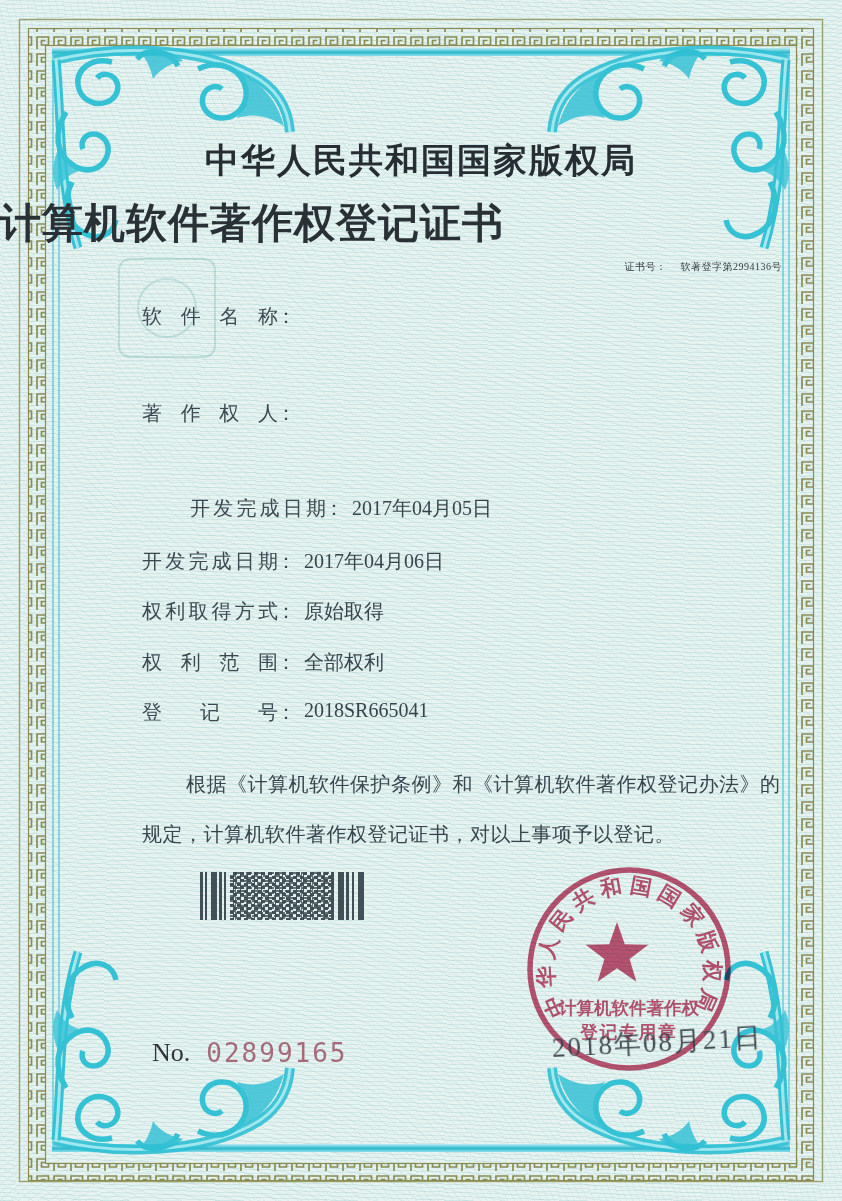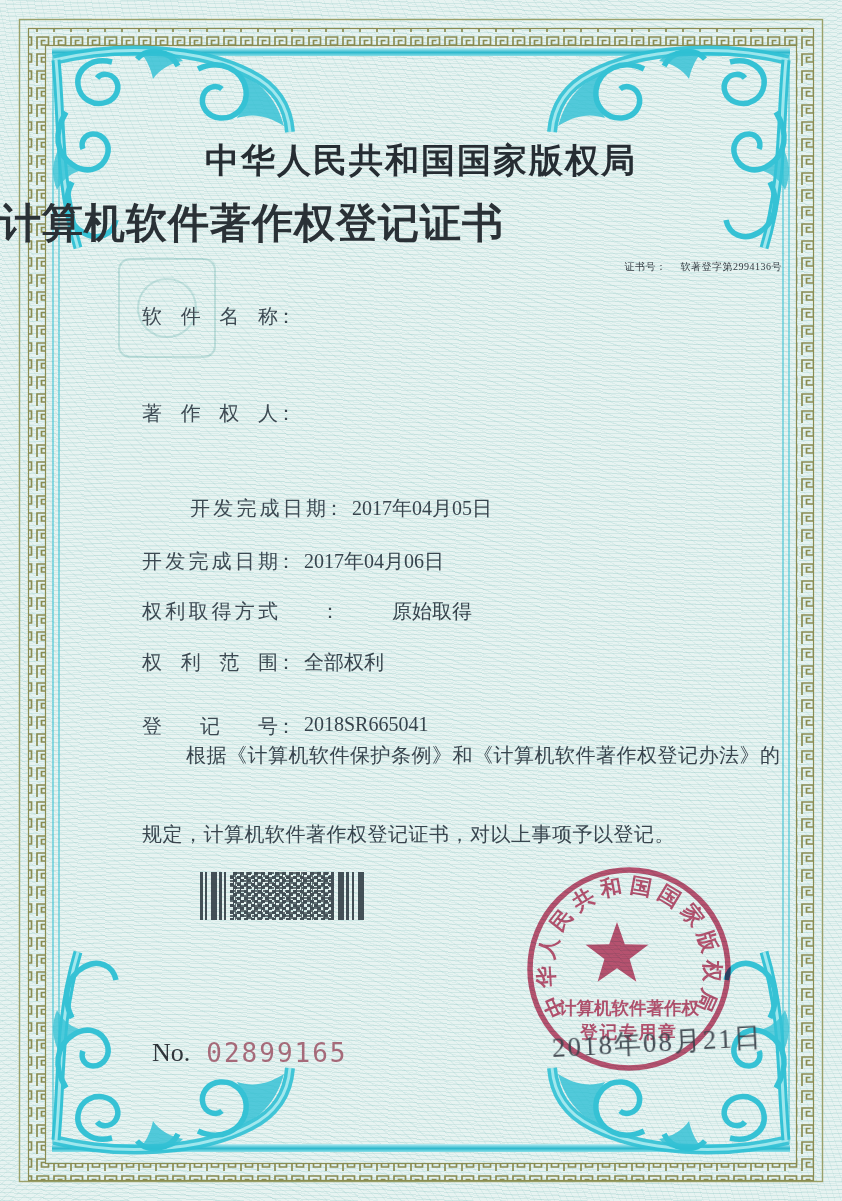--- a/index.html
+++ b/index.html
@@ -125,39 +125,39 @@
         <span class="colon">：</span>
       <span class="val">2017年04月05日</span>
     </div>
 
     <div class="row" style="top:548px;">
       <span class="lbl">开发完成日期</span>
         <span class="colon">：</span>
       <span class="val">2017年04月06日</span>
     </div>
 
-    <div class="row" style="top:598px;gap:44px;">
+    <div class="row" style="top:598px;">
       <span class="lbl">权利取得方式</span>
         <span class="colon">：</span>
       <span class="val">原始取得</span>
     </div>
 
     <div class="row" style="top:649px;">
       <span class="lbl">权利范围</span>
         <span class="colon">：</span>
       <span class="val">全部权利</span>
     </div>
 
-    <div class="row" style="top:699px;margin-top:14px;">
+    <div class="row" style="top:699px;">
       <span class="lbl">登记号</span>
         <span class="colon">：</span>
       <span class="val">2018SR665041</span>
     </div>
 
-    <div class="statement-line" style="left:186px;top:742px;text-align:center;">根据《计算机软件保护条例》和《计算机软件著作权登记办法》的</div>
+    <div class="statement-line" style="left:186px;top:771px;text-align:center;">根据《计算机软件保护条例》和《计算机软件著作权登记办法》的</div>
     <div class="statement-line" style="left:142px;top:821px;">规定，计算机软件著作权登记证书，对以上事项予以登记。</div>
 
     <div class="barcode">
       <div class="bc-side"></div>
       <div class="bc-mid"></div>
       <div class="bc-side r"></div>
     </div>
 
     <svg class="seal" viewBox="0 0 214 214">
       <circle cx="107" cy="107" r="99" fill="none" stroke="#c5496a" stroke-width="5.5"></circle>

